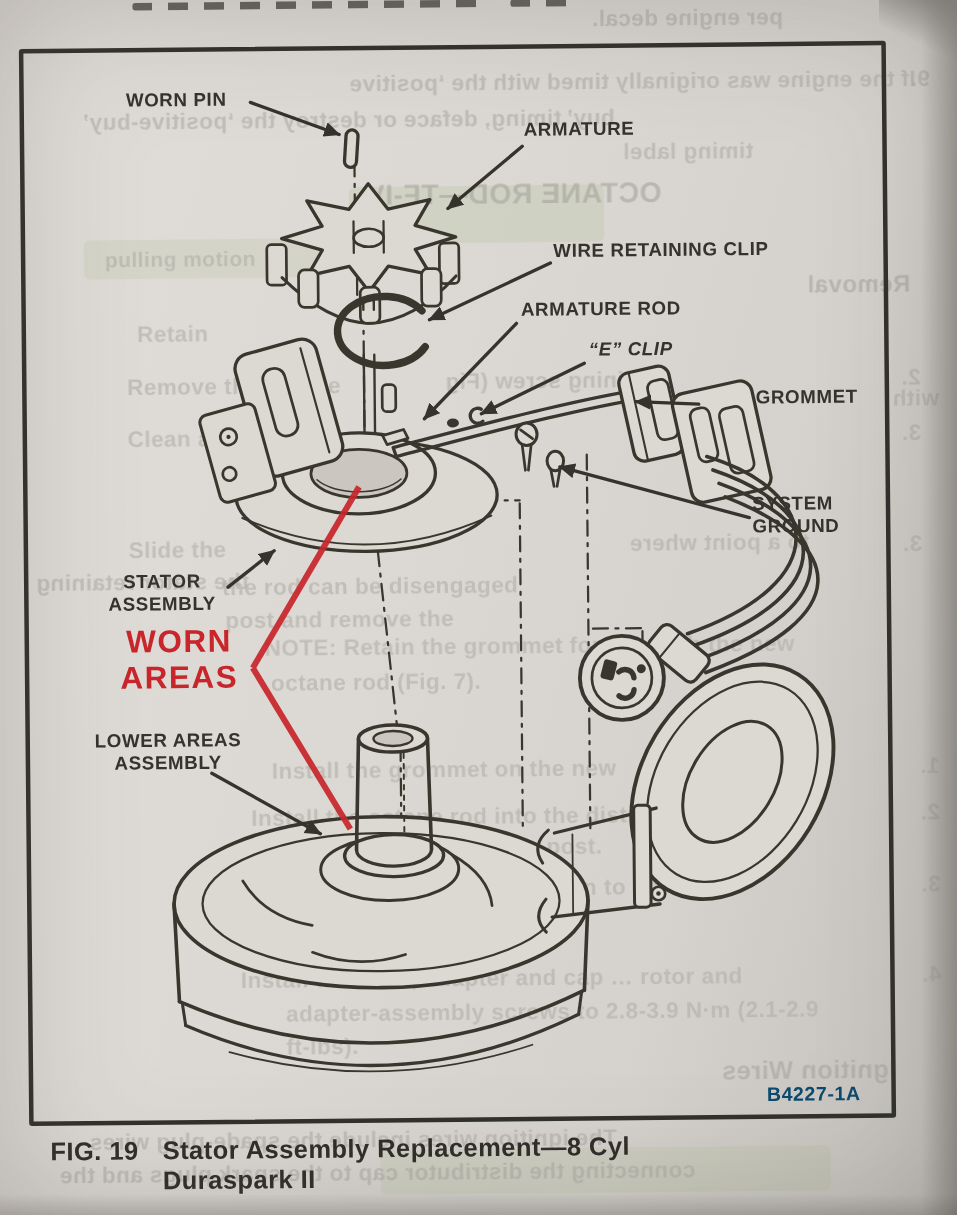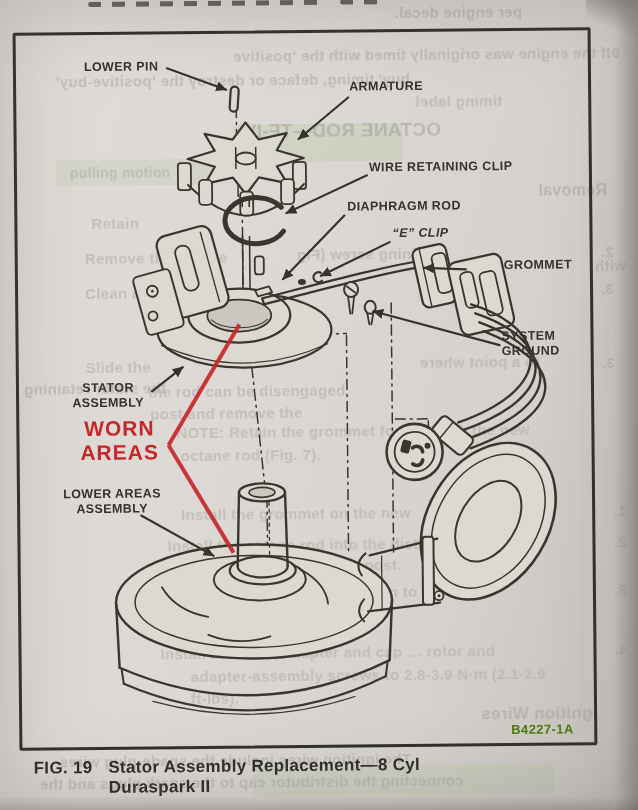--- a/index.html
+++ b/index.html
@@ -30,21 +30,21 @@
   .red-lbl{position:absolute;font-weight:bold;font-size:21px;line-height:24px;
     color:#c8262b;text-align:center;letter-spacing:1px;}
 
   .bl{position:absolute;font-weight:bold;font-size:15px;color:#b2afa8;
     white-space:nowrap;opacity:.62;filter:blur(.35px);letter-spacing:.3px;}
   .bl.m{transform:scaleX(-1);color:#b0ada7;}
   .bl.b{font-size:16px;color:#a8a59f;}
   .hl{position:absolute;border-radius:4px;pointer-events:none;}
 
   .code{position:absolute;left:508px;top:724px;font-weight:bold;font-size:13px;
-    color:#4d7c0f;letter-spacing:.4px;}
+    color:#0c4a6e;letter-spacing:.4px;}
 
   .caption{position:absolute;left:30px;top:756px;display:flex;align-items:flex-start;
     color:#2e2d28;font-weight:bold;font-size:17px;letter-spacing:.3px;}
   .caption .fig{margin-right:16px;white-space:nowrap;}
   .caption .title{line-height:20px;}
 
   svg.art{position:absolute;left:0;top:0;z-index:5;}
   .lbl,.red-lbl{z-index:6;}
 </style>
 </head>
@@ -232,24 +232,24 @@
         <path d="M140,514 L212,555" marker-end="url(#ah)"></path>
       </g>
     </g>
 
     <g stroke="#c8262b" stroke-width="4" fill="none" opacity="0.92" stroke-linecap="butt">
       <path d="M168,444 L240,324"></path>
       <path d="M168,444 L232,552"></path>
     </g>
   </svg>
 
-  <div class="lbl" style="left:87px;top:58px;">LOWER PIN</div>
+  <div class="lbl" style="left:87px;top:58px;">WORN PIN</div>
   <div class="lbl" style="left:352px;top:80px;text-align:right;">ARMATURE</div>
   <div class="lbl" style="left:371px;top:161px;">WIRE RETAINING CLIP</div>
-  <div class="lbl" style="left:349px;top:200px;">DIAPHRAGM ROD</div>
+  <div class="lbl" style="left:349px;top:200px;">ARMATURE ROD</div>
   <div class="lbl" style="left:394px;top:227px;font-style:italic;">“E” CLIP</div>
   <div class="lbl" style="left:471px;top:260px;margin-left:34px;">GROMMET</div>
   <div class="lbl" style="left:502px;top:331px;">
     <div>SYSTEM</div>
     <div>GROUND</div>
   </div>
   <div class="lbl center" style="left:60px;top:379px;width:96px;">
     <div>STATOR</div>
     <div>ASSEMBLY</div>
   </div>

